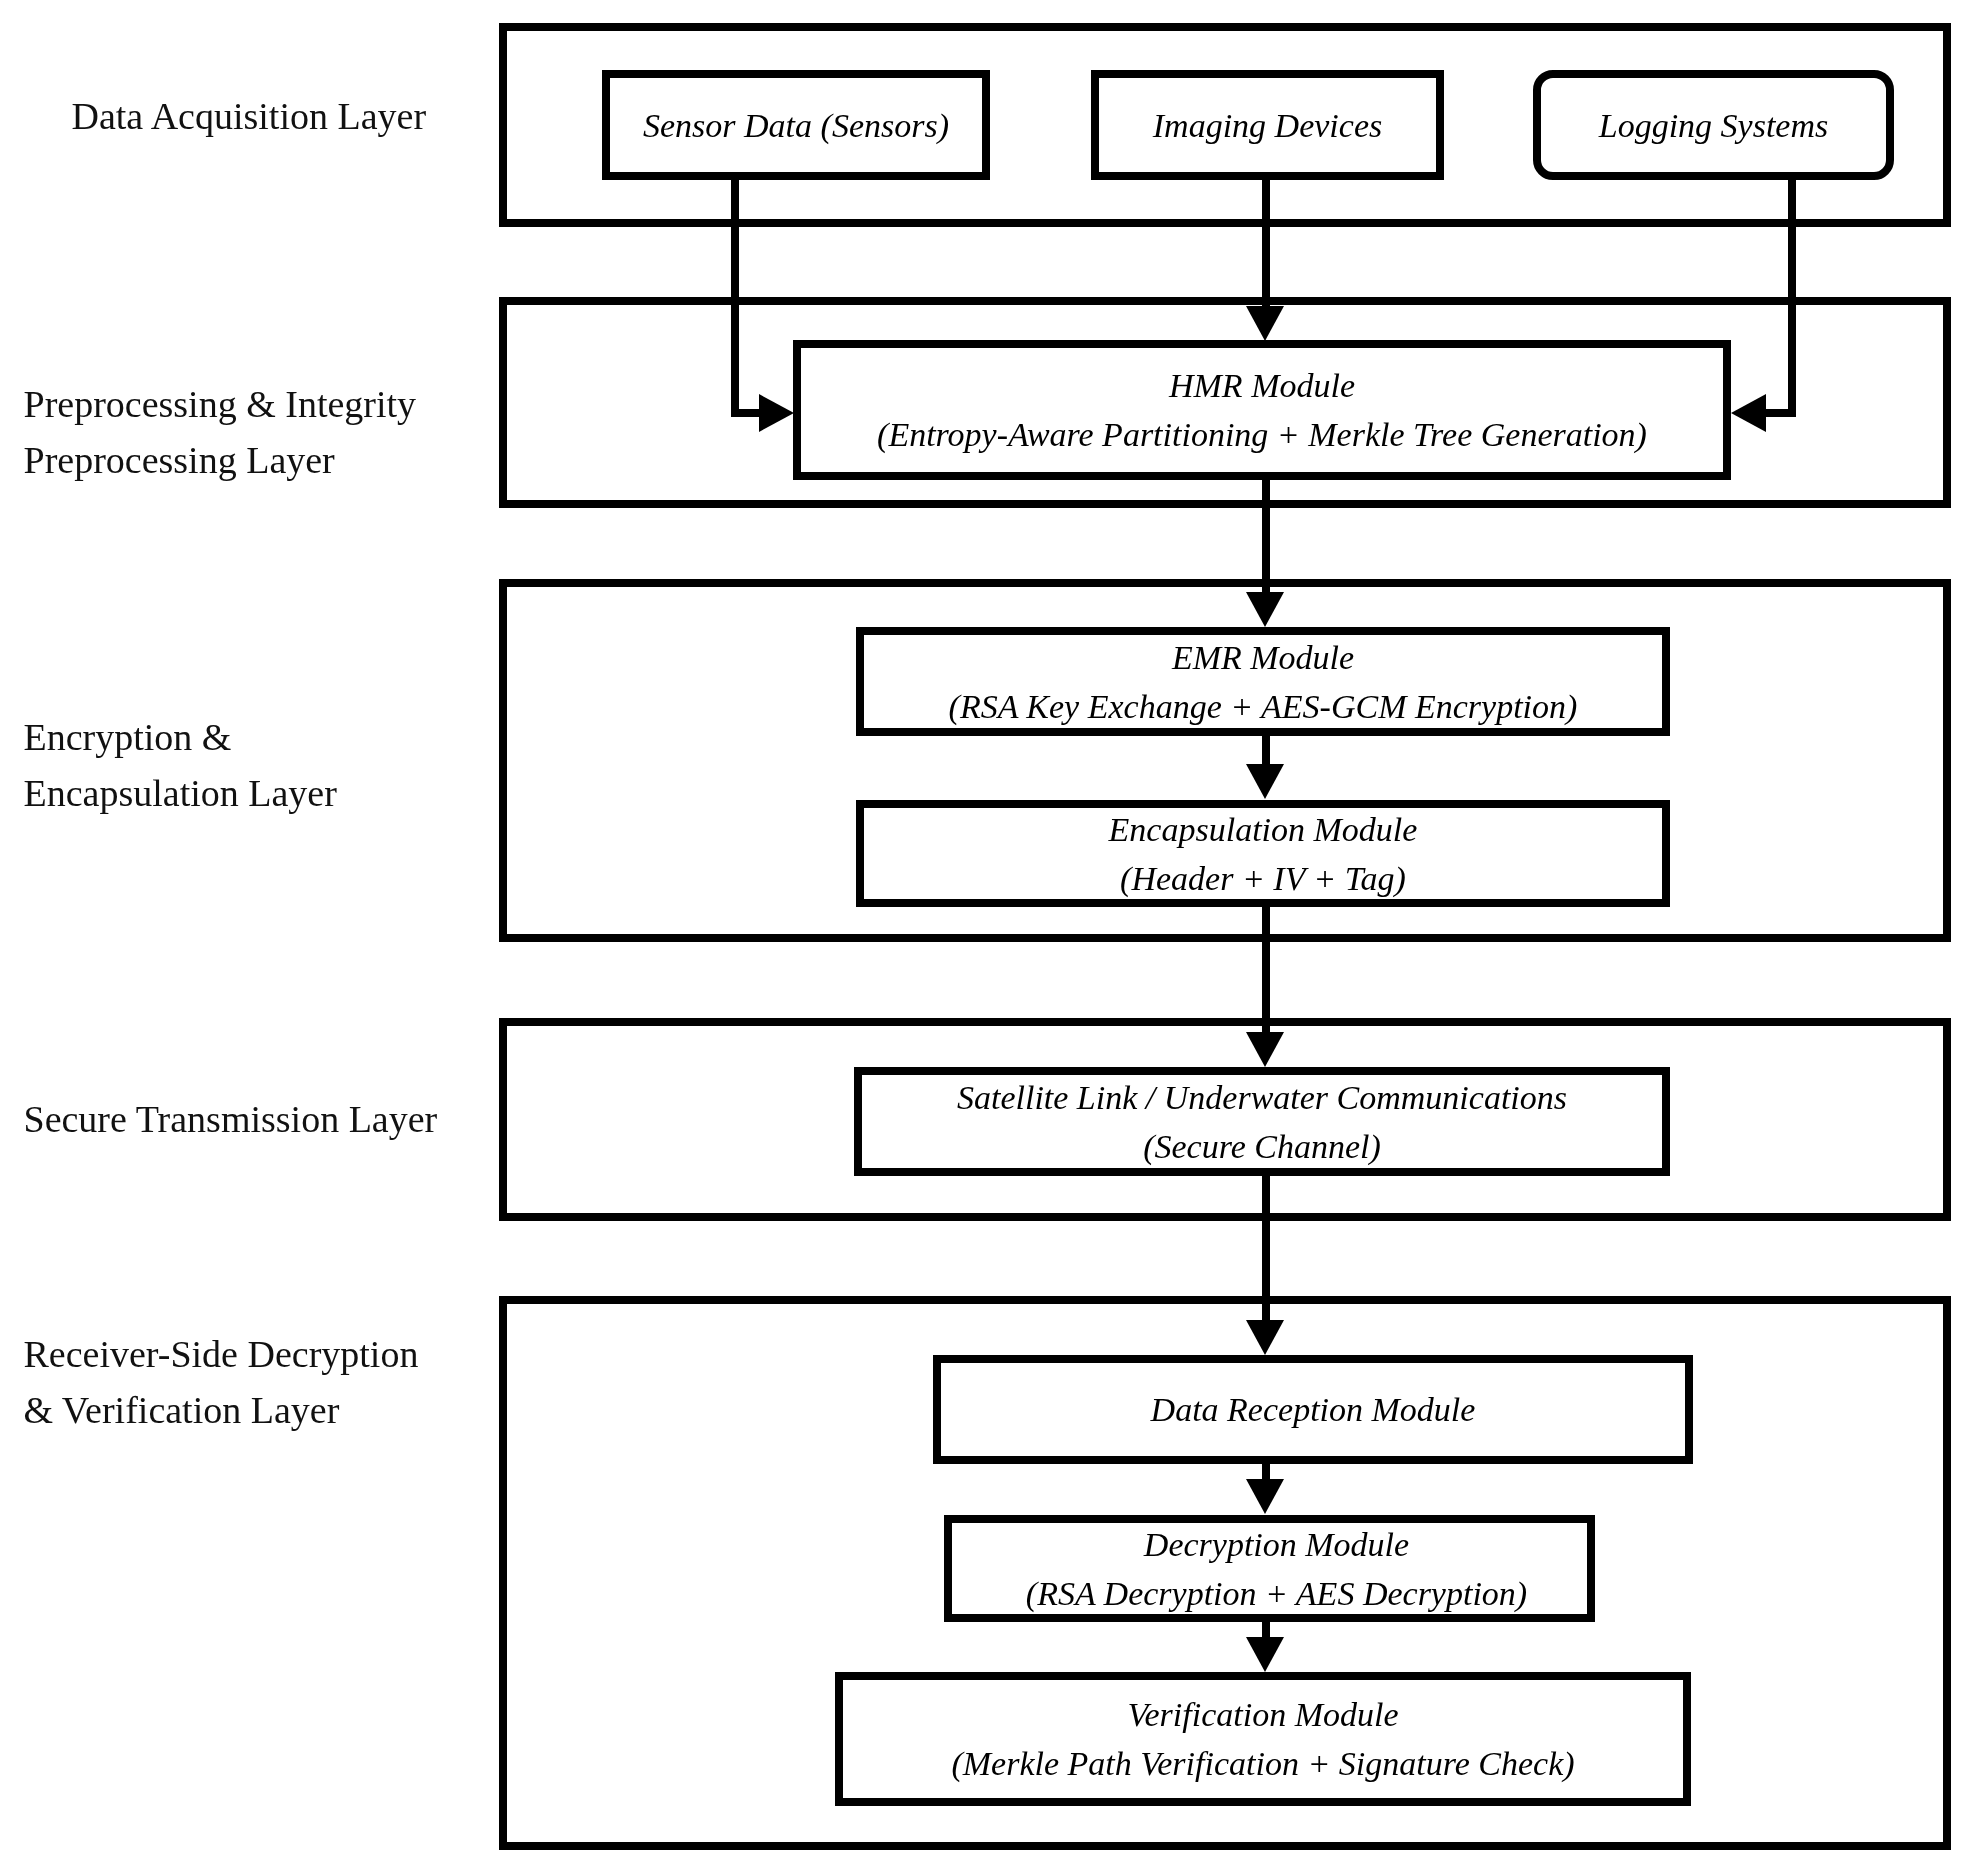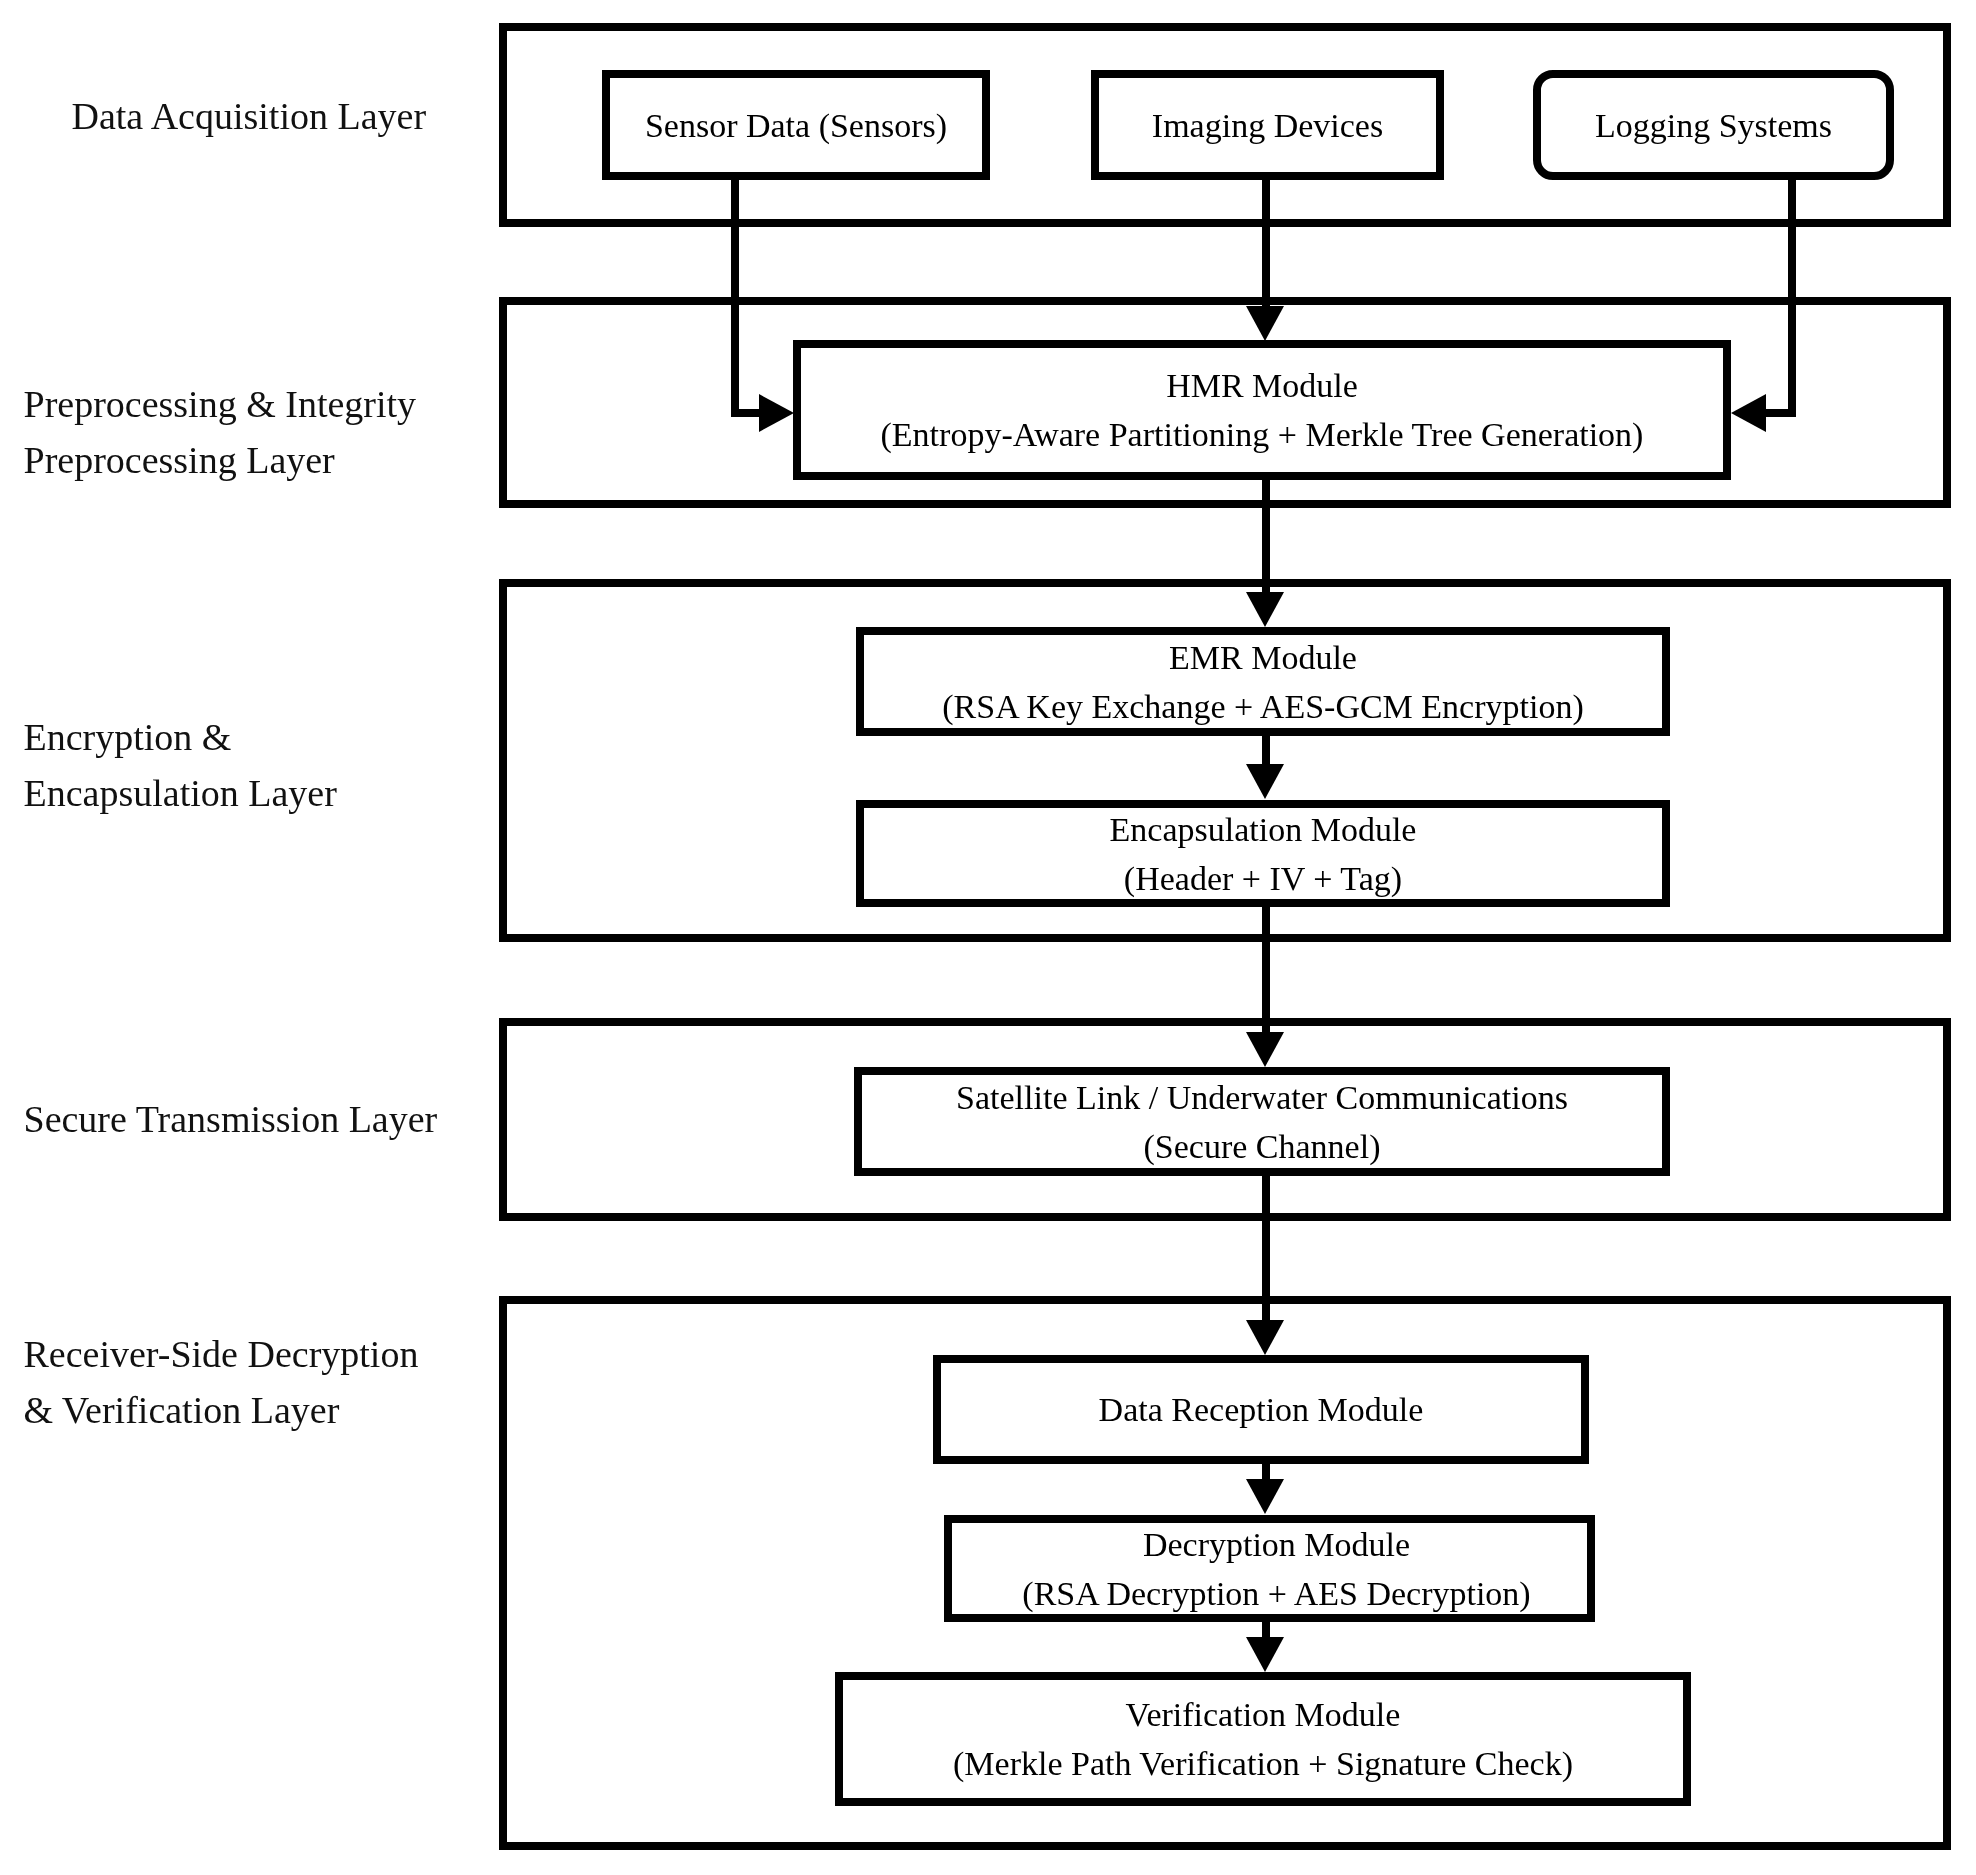--- a/index.html
+++ b/index.html
@@ -49,29 +49,30 @@
     border: 8.4px solid #000000;
     box-sizing: border-box;
     background: #ffffff;
     display: flex;
     flex-direction: column;
     align-items: center;
     justify-content: center;
     text-align: center;
     font-size: 34px;
     line-height: 49px;
+    font-style: italic;
   }
   #node-sensor        { left: 602px;  top: 70px;   width: 388px;  height: 110px; }
   #node-imaging       { left: 1091px; top: 70px;   width: 353px;  height: 110px; }
   #node-logging       { left: 1533px; top: 70px;   width: 361px;  height: 110px; border-radius: 20px; }
   #node-hmr           { left: 793px;  top: 340px;  width: 938px; height: 140px; }
   #node-emr           { left: 856px; top: 627px;  width: 814px;  height: 109px; }
   #node-encapsulation { left: 856px; top: 800px;  width: 814px;  height: 107px; }
   #node-satellite     { left: 854px; top: 1067px; width: 816px;  height: 109px; }
-  #node-reception     { left: 933px; top: 1355px; width: 656px;  height: 109px; }
+  #node-reception     { left: 933px; top: 1355px; width: 760px;  height: 109px; }
   #node-decryption    { left: 944px; top: 1515px; width: 651px;  height: 107px; padding-left: 14px; }
   #node-verification  { left: 835px;  top: 1672px; width: 856px; height: 134px; }
 
   
   .vline, .hline {
     position: absolute;
     background: #000000;
   }
   .vline { width: 7.6px; }
   .hline { height: 7.6px; }

